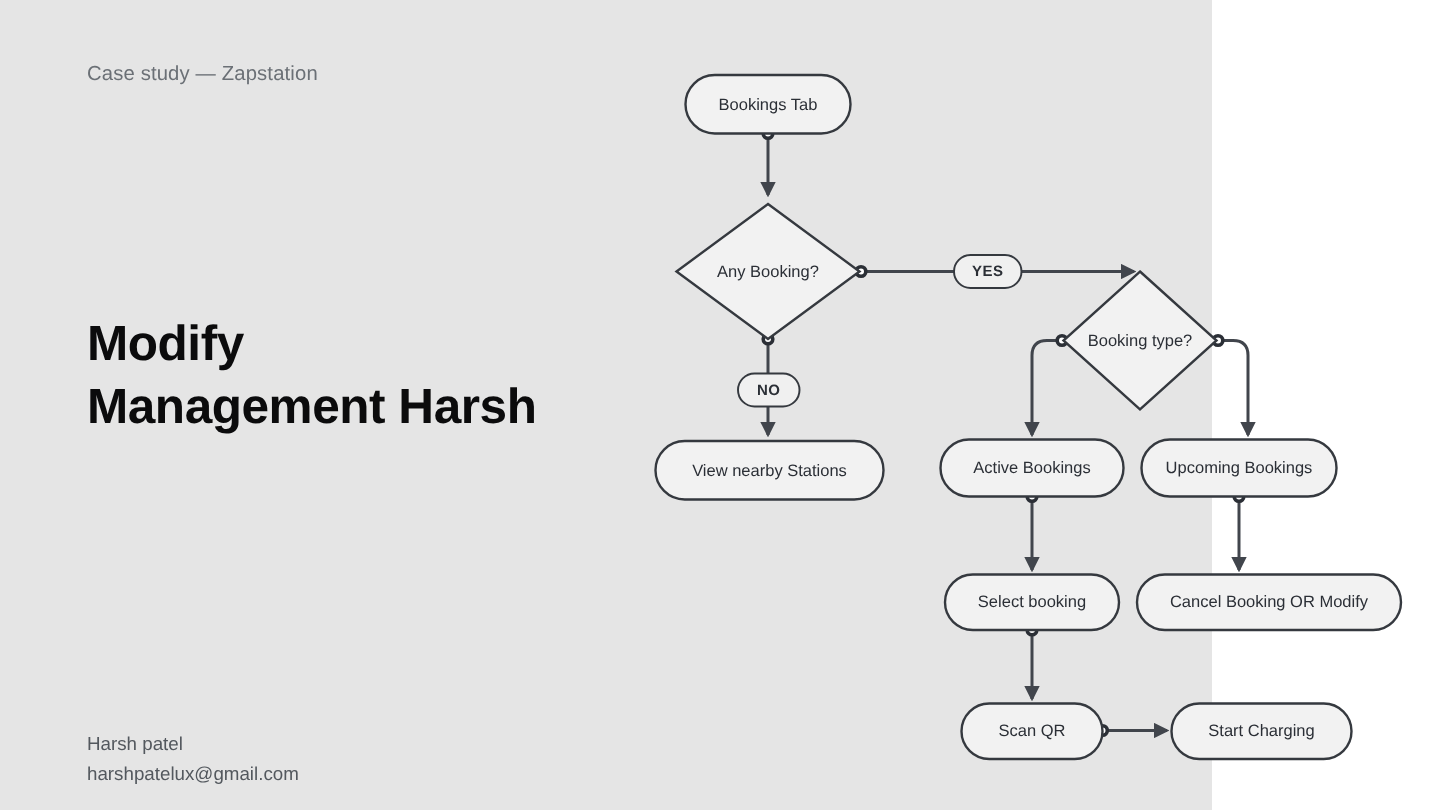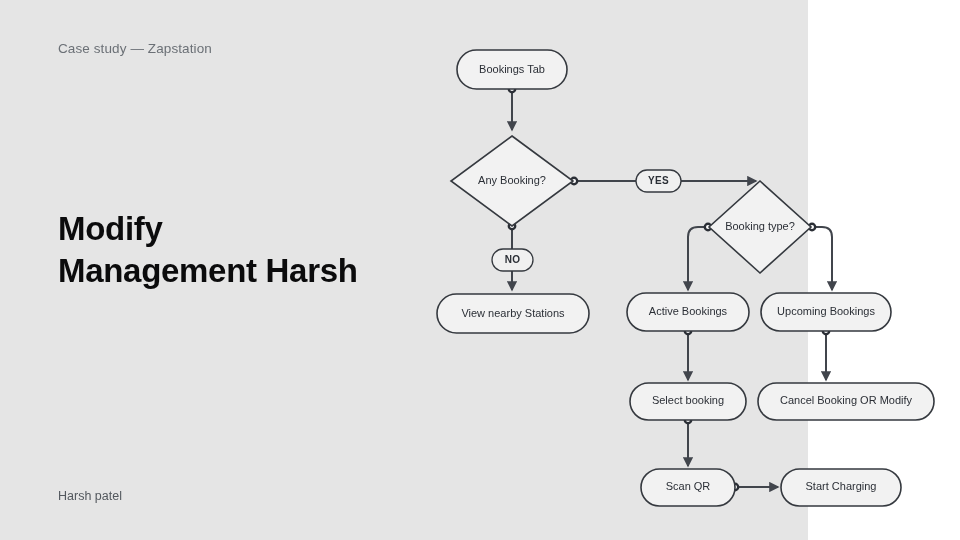--- a/index.html
+++ b/index.html
@@ -107,20 +107,21 @@
 
   <div class="eyebrow">Case study — Zapstation</div>
 
   <div class="deck-title">
     <span class="line">Modify</span>
     <span class="line">Management Harsh</span>
   </div>
 
   <div class="credits">
     <span>Harsh patel</span>
+    <span>harshpatelux@gmail.com</span>
   </div>
 
   <svg id="diagram" viewBox="0 0 960 540">
 
     <g>
       <path class="edge" d="M512,89 L512,130" marker-end="url(#arrow)"></path>
       <circle class="port" cx="512" cy="89" r="3.2"></circle>
     </g>
 
     <g>

